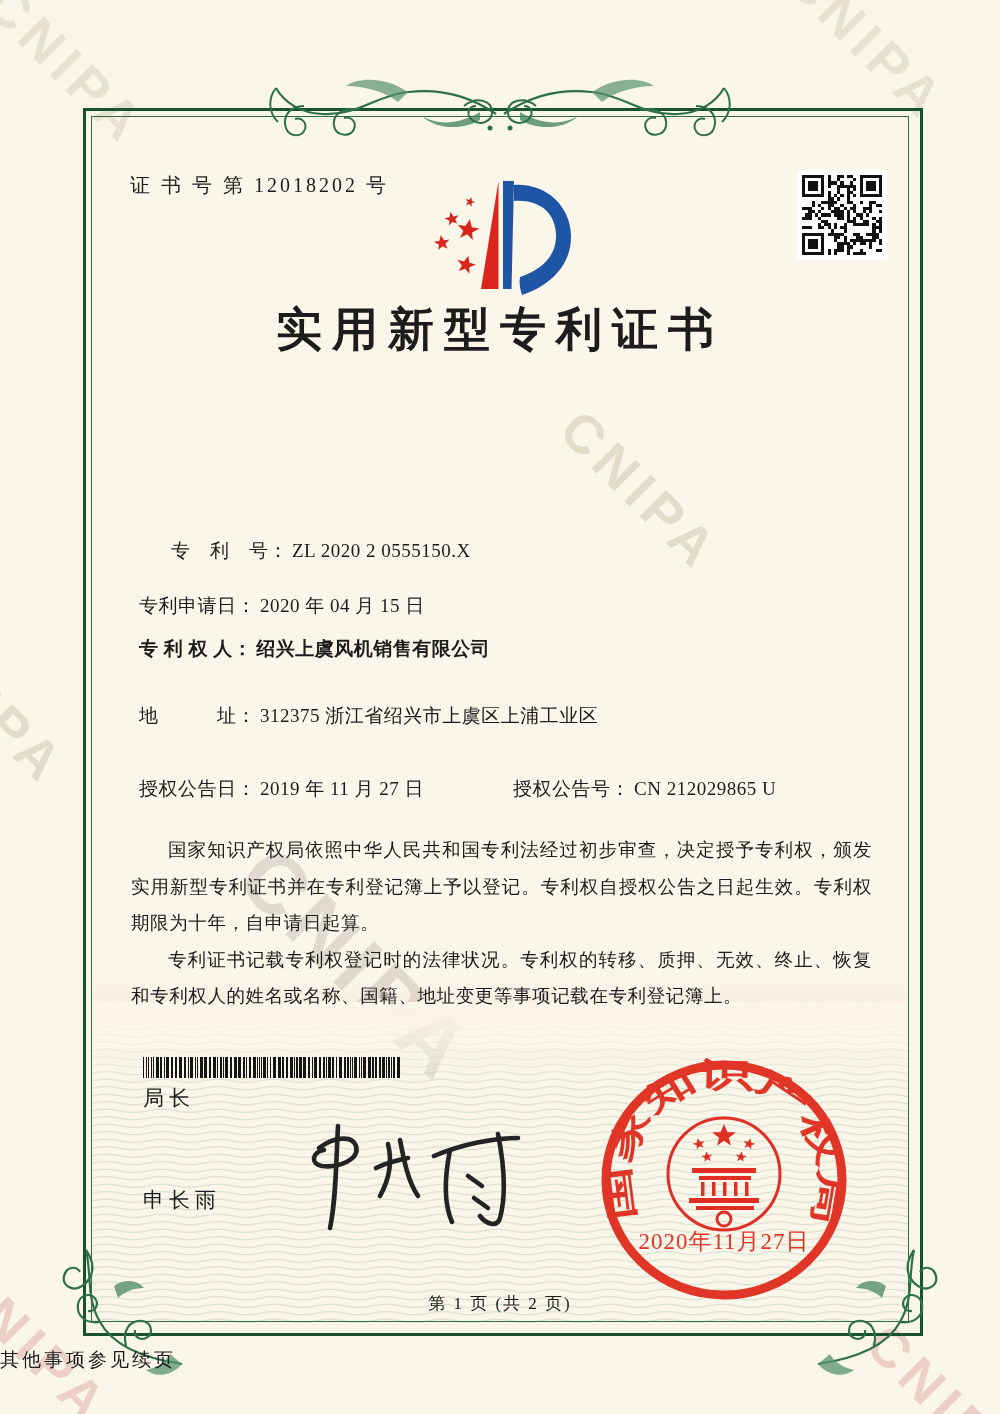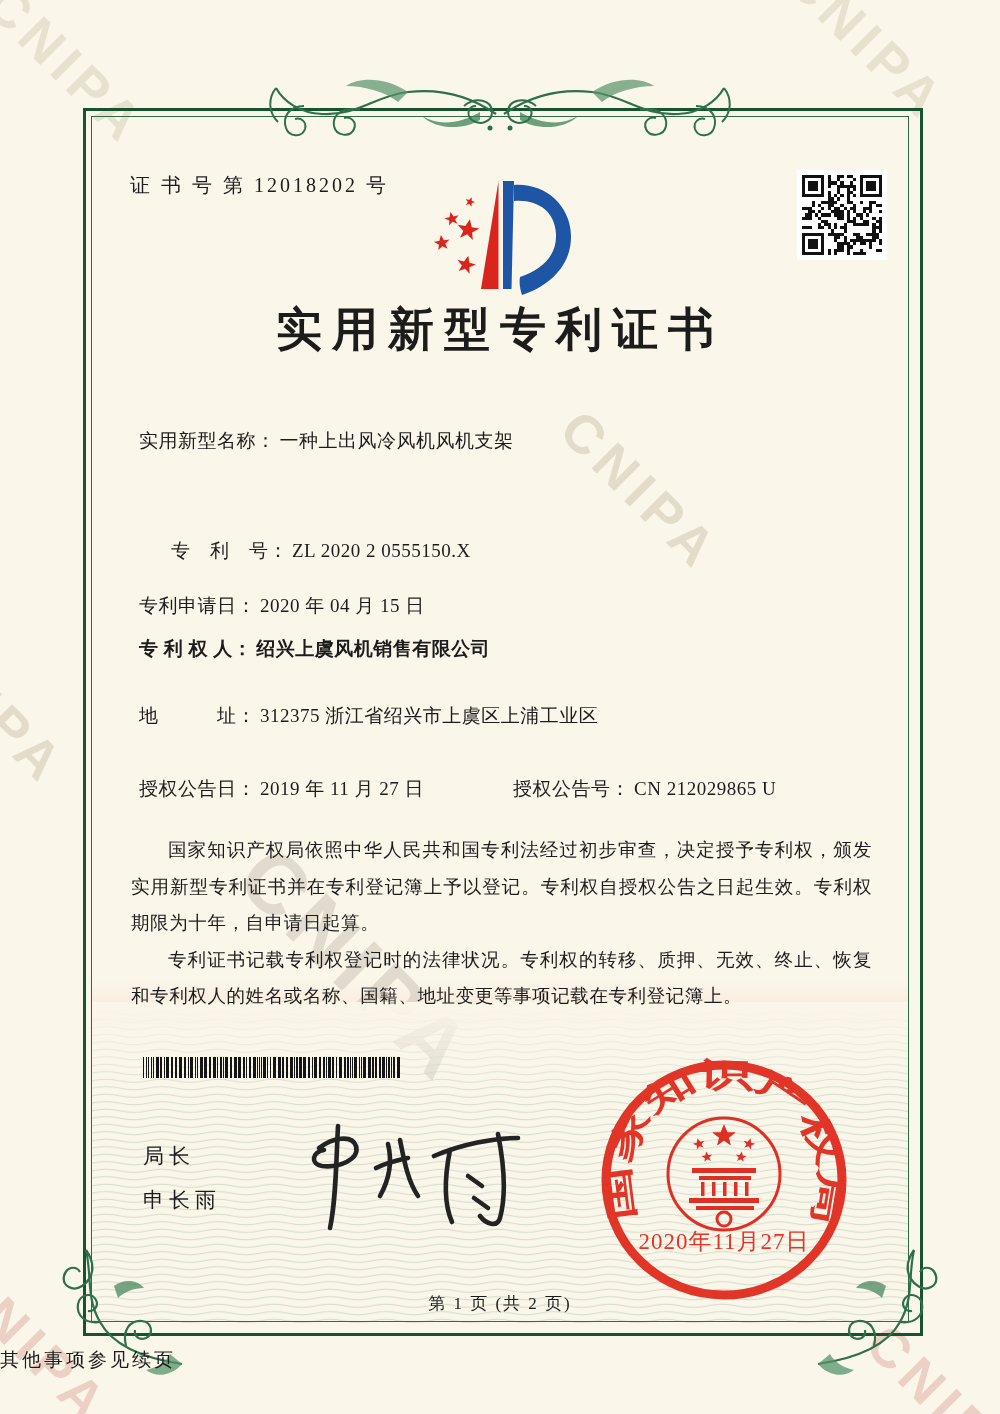--- a/index.html
+++ b/index.html
@@ -53,21 +53,21 @@
 
   
   .body-text{position:absolute;left:131px;top:832px;width:741px;font-size:18.5px;
              line-height:36.5px;letter-spacing:.6px;text-align:justify;z-index:3;}
   .body-text p{margin:0;text-indent:2em;}
 
   
   .barcode{position:absolute;left:143px;top:1057px;z-index:3;}
   .sig-label{position:absolute;left:143px;font-family:"Liberation Sans","DejaVu Sans",sans-serif;
              font-size:21px;letter-spacing:5px;z-index:3;}
-  .sig-title{top:1142px;} .sig-name{top:1186px;}
+  .sig-title{top:1084px;} .sig-name{top:1186px;}
   .signature{position:absolute;left:272px;top:1104px;z-index:3;}
   .seal{position:absolute;left:593px;top:1056px;z-index:5;opacity:.94;}
   .page-info{position:absolute;left:0;top:1292px;width:100%;text-align:center;font-size:17px;
              letter-spacing:2px;z-index:3;font-family:Liberation Serif, serif;}
   .note{position:absolute;left:0;top:1347px;width:100%;font-size:19px;
         letter-spacing:3px;z-index:3;}
 </style>
 </head>
 <body>
 
@@ -359,23 +359,20 @@
         <rect x="14" y="24" width="1" height="1" fill="#111"></rect>
         <rect x="16" y="24" width="1" height="1" fill="#111"></rect>
         <rect x="17" y="24" width="1" height="1" fill="#111"></rect>
         <rect x="18" y="24" width="1" height="1" fill="#111"></rect>
         <rect x="19" y="24" width="1" height="1" fill="#111"></rect>
       </svg>
   </div>
 
   <div class="title">实用新型专利证书</div>
 
-  <div class="frow fr1">
-    <span class="flabel">实用新型名称：</span><span class="fvalue">一种上出风冷风机风机支架</span>
-  </div>
   <div class="frow fr3">
     <span class="flabel">专　利　号：</span><span class="fvalue">ZL 2020 2 0555150.X</span>
   </div>
   <div class="frow fr4">
     <span class="flabel">专利申请日：</span><span class="fvalue">2020 年 04 月 15 日</span>
   </div>
   <div class="frow fr5">
     <span class="flabel">专 利 权 人：</span><span class="fvalue">绍兴上虞风机销售有限公司</span>
   </div>
   <div class="frow fr6">

